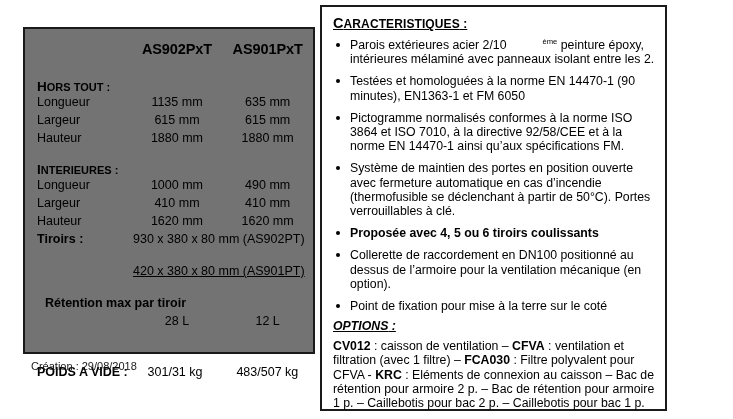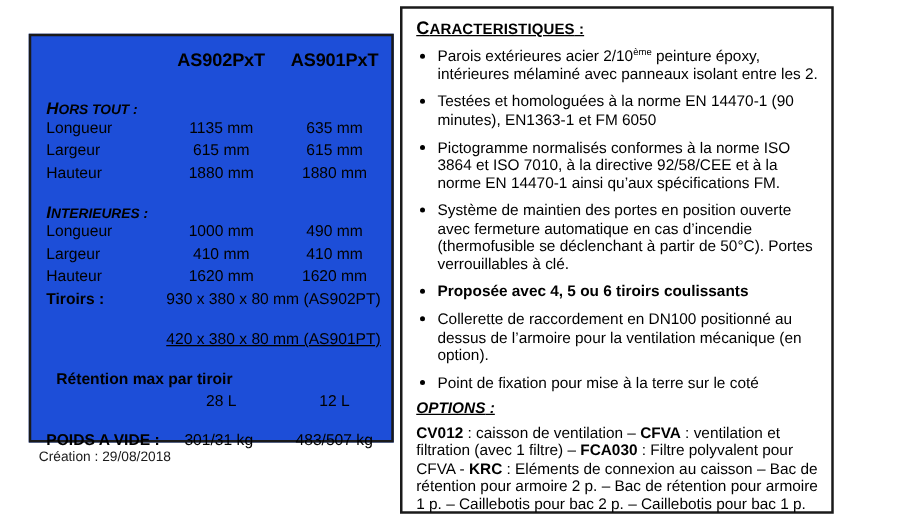--- a/index.html
+++ b/index.html
@@ -17,21 +17,21 @@
   }
 
   
   #spec-panel {
     position: absolute;
     left: 23px;
     top: 27px;
     width: 292px;
     height: 327px;
     border: 2px solid #1a1a1a;
-    background: #1d4ed8;
+    background: #737373;
     box-sizing: border-box;
   }
   .spec-inner {
     position: relative;
     width: 100%;
     height: 100%;
   }
 
   .spec-row {
     position: absolute;
@@ -61,21 +61,20 @@
 
   .model-head {
     font-weight: bold;
     font-size: 14.5px;
     letter-spacing: -0.1px;
   }
 
   .smallcaps-head {
     font-weight: bold;
     font-size: 12.5px;
-    font-style: italic;
   }
   .smallcaps-head .big { font-size: 13.5px; }
   .smallcaps-head .sm { font-size: 11px; }
 
   .bold { font-weight: bold; }
 
   .tiroir-val {
     white-space: nowrap;
     font-size: 12.5px;
   }
@@ -142,21 +141,21 @@
     margin-bottom: 6px;
     font-style: italic;
   }
   #options-title-colon { text-decoration: none; font-weight: bold; }
 
   #options-body {
     font-size: 12.3px;
     line-height: 14.2px;
   }
 
-  sup { font-size: 0.62em; vertical-align: super; line-height: 0; }
+  sup { font-size: 0.62em; vertical-align: super; line-height: 0; margin-left: 36px; }
 </style>
 </head>
 <body>
 
 <div id="spec-panel">
   <div class="spec-inner">
 
     <div class="spec-row" style="top:14px;">
       <span class="c-label"></span>
       <span class="c-v1 model-head">AS902PxT</span>
@@ -214,21 +213,21 @@
       <span style="padding-left:20px;" class="bold">Rétention max par tiroir</span>
     </div>
     <div class="spec-row" style="top:286px;">
       <span class="c-label"></span>
       <span class="c-v1">28 L</span>
       <span class="c-v2">12 L</span>
     </div>
 
     <div class="spec-row" style="top:317px;">
       <span class="c-label bold" style="width:104px;">POIDS A VIDE :</span>
-      <span class="c-v1" style="width:94px;">301/31 kg</span>
+      <span class="c-v1" style="width:94px;margin-top:20px;">301/31 kg</span>
       <span class="c-v2">483/507 kg</span>
     </div>
 
   </div>
 </div>
 
 <div id="creation-line">Création : 29/08/2018</div>
 
 <div id="carac-panel">
 

